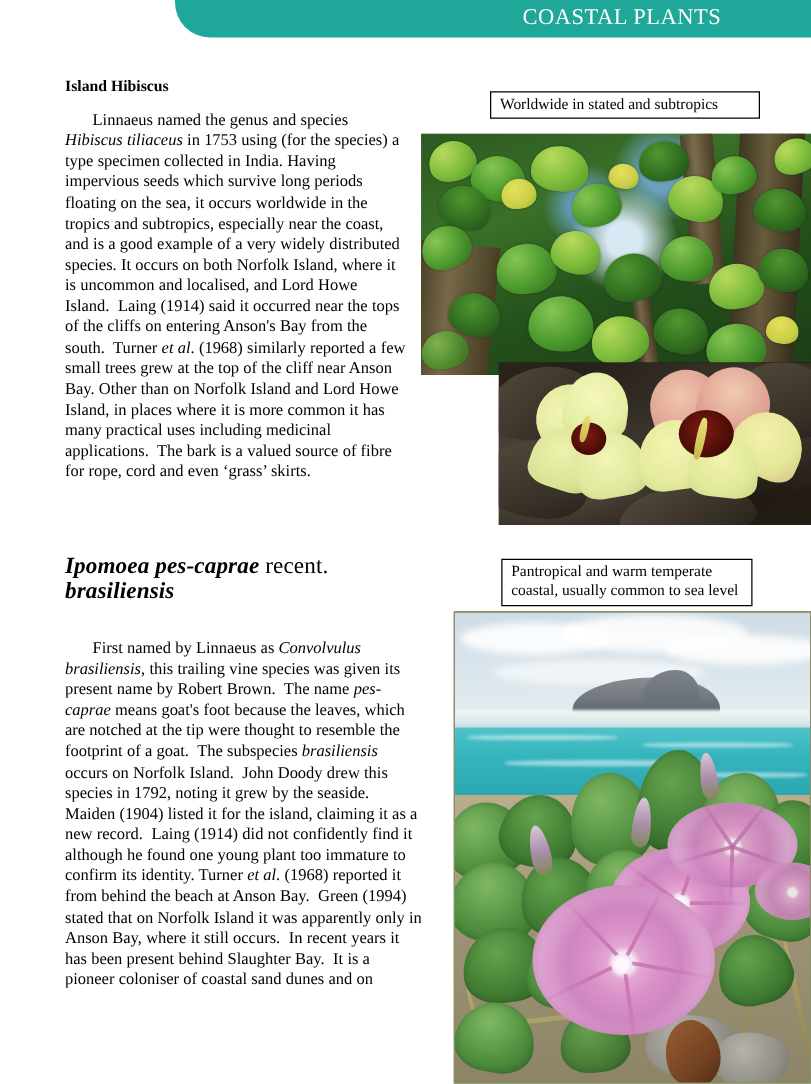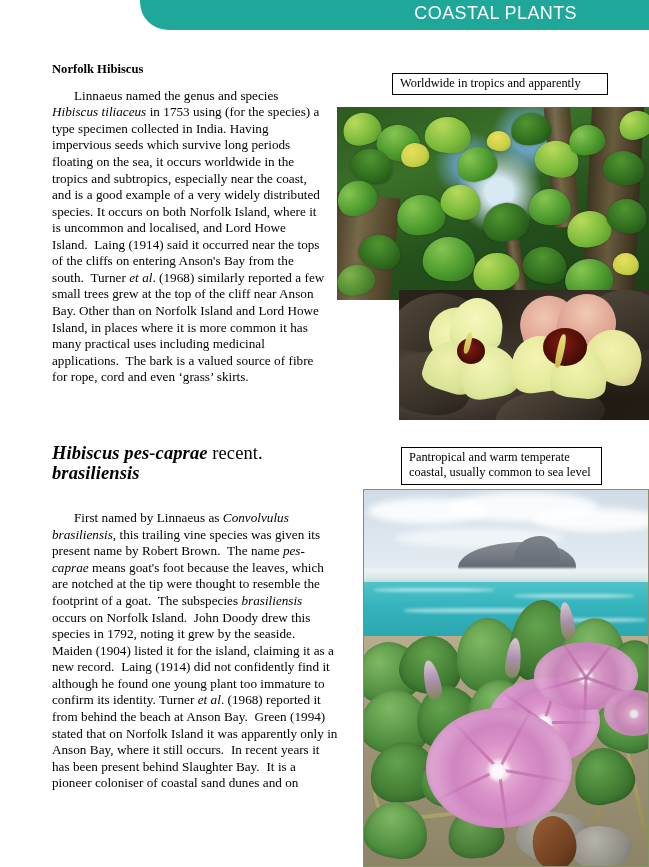--- a/index.html
+++ b/index.html
@@ -24,21 +24,21 @@
     width: 509px;
     height: 30px;
     background: #1fa89a;
     border-bottom-left-radius: 28px;
     box-sizing: border-box;
   }
   .header-title {
     position: absolute;
     right: 72px;
     top: 3px;
-    font-family: Liberation Sans, sans-serif;
+    font-family: Liberation Serif, serif;
     font-size: 18px;
     letter-spacing: 0.4px;
     color: #ffffff;
     white-space: nowrap;
   }
 
   
   .text-col-1 {
     position: absolute;
     left: 52px;
@@ -301,25 +301,25 @@
     background: radial-gradient(circle at 50% 50%, #fdf7fb 0 42%, #e8c3de 100%);
   }
 </style>
 </head>
 <body>
 
 <div class="header-banner"></div>
 <div class="header-title">COASTAL PLANTS</div>
 
 <div class="text-col-1">
-  <div class="common-name">Norfolk Hibiscus</div>
+  <div class="common-name">Island Hibiscus</div>
   <p class="body-para">Linnaeus named the genus and species <i>Hibiscus tiliaceus</i> in 1753 using (for the species) a type specimen collected in India. Having impervious seeds which survive long periods floating on the sea, it occurs worldwide in the tropics and subtropics, especially near the coast, and is a good example of a very widely distributed species. It occurs on both Norfolk Island, where it is uncommon and localised, and Lord Howe Island.&nbsp; Laing (1914) said it occurred near the tops of the cliffs on entering Anson's Bay from the south.&nbsp; Turner <i>et al</i>. (1968) similarly reported a few small trees grew at the top of the cliff near Anson Bay. Other than on Norfolk Island and Lord Howe Island, in places where it is more common it has many practical uses including medicinal applications.&nbsp; The bark is a valued source of fibre for rope, cord and even ‘grass’ skirts.</p>
 </div>
 
-<div class="range-box range-box-1">Worldwide in tropics and apparently</div>
+<div class="range-box range-box-1">Worldwide in stated and subtropics</div>
 
 <div class="photo photo-foliage">
   <div class="foliage-sky"></div>
   <div class="foliage-trunk" style="left:-6px;top:88px;width:64px;height:108px;transform:rotate(6deg);"></div>
   <div class="foliage-trunk" style="left:212px;top:0;width:26px;height:120px;transform:rotate(-5deg);"></div>
   <div class="foliage-trunk" style="left:250px;top:-4px;width:52px;height:200px;transform:rotate(3deg);background:linear-gradient(90deg,#3f3120,#6e5c40 45%,#382b1c);"></div>
   <div class="foliage-trunk" style="left:172px;top:120px;width:14px;height:74px;transform:rotate(-8deg);"></div>
 
   <div class="leaf bright" style="left:6px;top:6px;width:38px;height:32px;transform:rotate(-14deg);"></div>
   <div class="leaf" style="left:40px;top:18px;width:44px;height:36px;transform:rotate(12deg);"></div>
@@ -366,21 +366,21 @@
   <div class="hib-petal" style="left:120px;top:6px;width:58px;height:50px;transform:rotate(-16deg);background:radial-gradient(circle at 45% 40%,#f0c6ae,#e0a596 60%,#cf8d84);"></div>
   <div class="hib-petal" style="left:160px;top:4px;width:58px;height:50px;transform:rotate(14deg);background:radial-gradient(circle at 45% 40%,#f1cbb2,#e0a596 60%,#d29288);"></div>
   <div class="hib-petal" style="left:186px;top:40px;width:58px;height:52px;transform:rotate(24deg);background:radial-gradient(circle at 42% 40%,#f3f2ae,#e3e596 60%,#d3bf8c);"></div>
   <div class="hib-petal" style="left:112px;top:46px;width:58px;height:56px;transform:rotate(-8deg);background:radial-gradient(circle at 45% 38%,#f4f4b2,#e4ea9c 62%,#cbd688);"></div>
   <div class="hib-petal" style="left:152px;top:58px;width:56px;height:50px;transform:rotate(6deg);background:radial-gradient(circle at 45% 38%,#f2f3ae,#e0e898 62%,#c7d284);"></div>
   <div class="hib-center" style="left:144px;top:38px;width:44px;height:38px;"></div>
   <div class="hib-style" style="left:158px;top:44px;width:7px;height:34px;transform:rotate(12deg);"></div>
 </div>
 
 <div class="text-col-2">
-  <div class="species-name"><i>Hibiscus pes-caprae</i> <span class="nonital">recent.</span> <i>brasiliensis</i></div>
+  <div class="species-name"><i>Ipomoea pes-caprae</i> <span class="nonital">recent.</span> <i>brasiliensis</i></div>
   <p class="body-para body-para-2" style="margin-top:26px;">First named by Linnaeus as <i>Convolvulus brasiliensis</i>, this trailing vine species was given its present name by Robert Brown.&nbsp; The name <i>pes-caprae</i> means goat's foot because the leaves, which are notched at the tip were thought to resemble the footprint of a goat.&nbsp; The subspecies <i>brasiliensis</i> occurs on Norfolk Island.&nbsp; John Doody drew this species in 1792, noting it grew by the seaside.&nbsp; Maiden (1904) listed it for the island, claiming it as a new record.&nbsp; Laing (1914) did not confidently find it although he found one young plant too immature to confirm its identity. Turner <i>et al</i>. (1968) reported it from behind the beach at Anson Bay.&nbsp; Green (1994) stated that on Norfolk Island it was apparently only in Anson Bay, where it still occurs.&nbsp; In recent years it has been present behind Slaughter Bay.&nbsp; It is a pioneer coloniser of coastal sand dunes and on</p>
 </div>
 
 <div class="range-box range-box-2">Pantropical and warm temperate coastal, usually common to sea level</div>
 
 <div class="photo photo-beach photo-border">
   <div class="beach-sky"></div>
   <div class="cloud" style="left:4px;top:8px;width:120px;height:26px;"></div>
   <div class="cloud" style="left:84px;top:2px;width:150px;height:30px;"></div>
   <div class="cloud" style="left:168px;top:18px;width:130px;height:24px;"></div>

